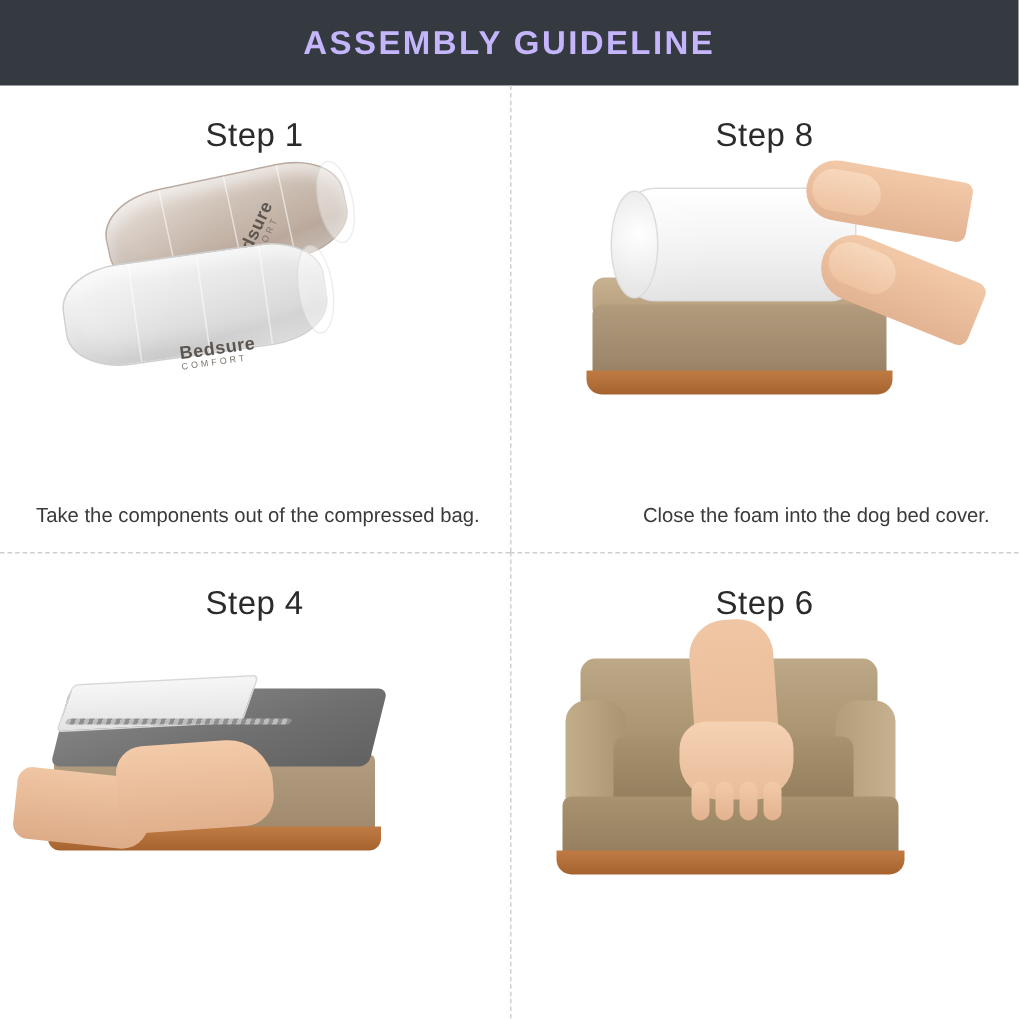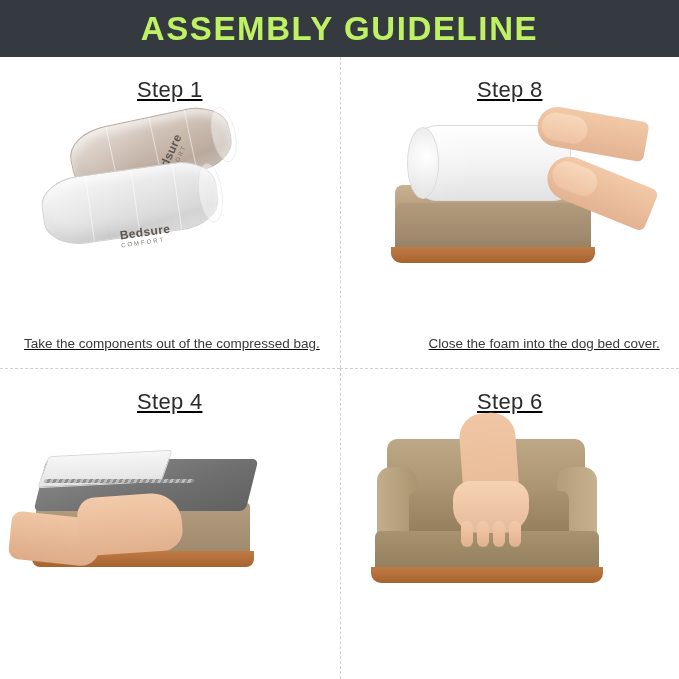--- a/index.html
+++ b/index.html
@@ -22,34 +22,33 @@
   }
   
   .header {
     height: 57px;
     background: #343a40;
     display: flex;
     align-items: center;
     justify-content: center;
   }
   .header-title {
-    color: #bef264;
-    font-size: 33px;
+    color: #c4b5fd;
+    font-size: 22px;
     font-weight: bold;
     letter-spacing: 1.6px;
   }
   
   .grid {
     position: relative;
     width: 679px;
     height: 622px;
     display: grid;
     grid-template-columns: 1fr 1fr;
     grid-template-rows: 1fr 1fr;
-    text-decoration: underline;
   }
   .cell {
     position: relative;
     box-sizing: border-box;
     display: flex;
     flex-direction: column;
     align-items: center;
     padding-top: 20px;
   }
   .cell.right { border-left: 1px dashed #cfcfcf; }

